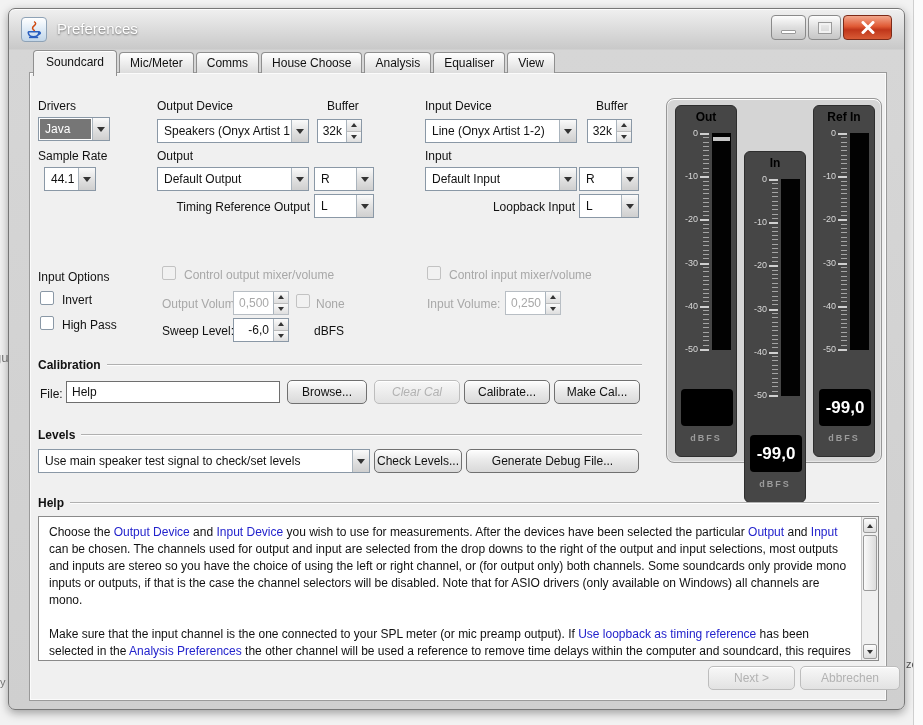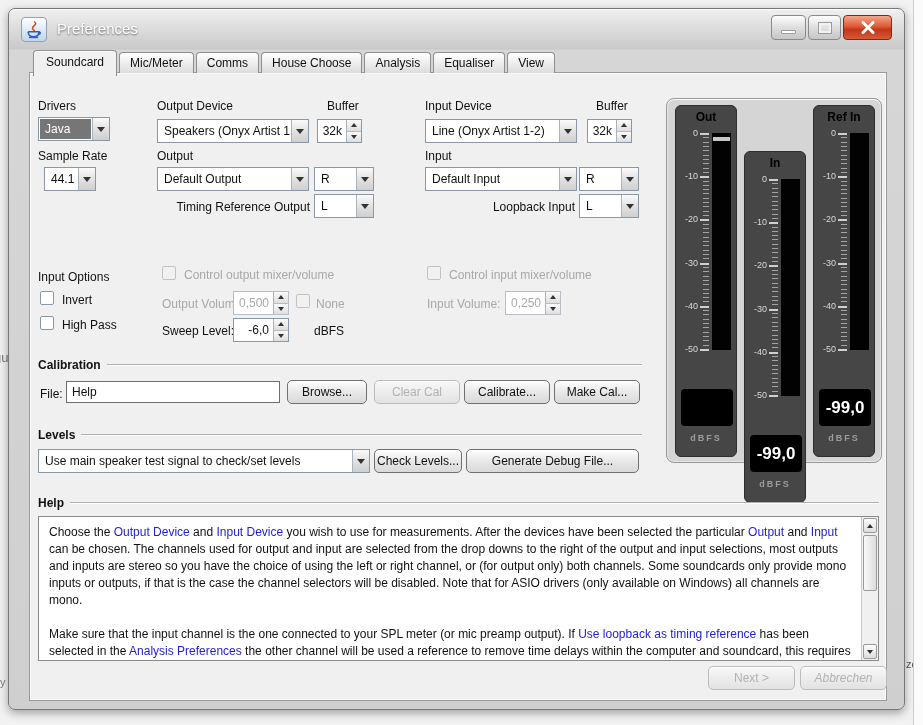--- a/index.html
+++ b/index.html
@@ -340,21 +340,21 @@
           </div>
       </div>
 
       <div class="sect" style="left:8px; top:285px; width:604px;">
         <span class="t">Calibration</span>
           <div class="rule"></div>
       </div>
       <span class="lbl" style="left:10px; top:314px;">File:</span>
       <div class="tfield" style="left:36px; top:308px; width:214px;">Help</div>
       <div class="btn" style="left:257px; top:307px; width:80px;">Browse...</div>
-      <div class="btn dis" style="left:344px; top:307px; width:86px;">Clear Cal</div>
+      <div class="btn dis" style="left:344px; top:307px; width:86px;font-style:italic;">Clear Cal</div>
       <div class="btn" style="left:434px; top:307px; width:86px;">Calibrate...</div>
       <div class="btn" style="left:524px; top:307px; width:86px;">Make Cal...</div>
 
       <div class="sect" style="left:8px; top:355px; width:604px;">
         <span class="t">Levels</span>
           <div class="rule"></div>
       </div>
       <div class="combo" style="left:8px; top:376px; width:332px;">
         <div class="val">Use main speaker test signal to check/set levels</div>
         <div class="abtn">
@@ -446,17 +446,17 @@
               <div class="tri-u-s"></div>
             </div>
           <div class="thumb"></div>
           <div class="sb dn">
               <div class="tri-d-s"></div>
             </div>
         </div>
       </div>
 
       <div class="btn dis" style="left:678px; top:593px; width:87px;">Next &gt;</div>
-      <div class="btn dis" style="left:770px; top:593px; width:87px;font-style:italic;">Abbrechen</div>
+      <div class="btn dis" style="left:770px; top:593px; width:100px;">Abbrechen</div>
 
     </div>
   </div>
 </div>
 
 </body></html>

